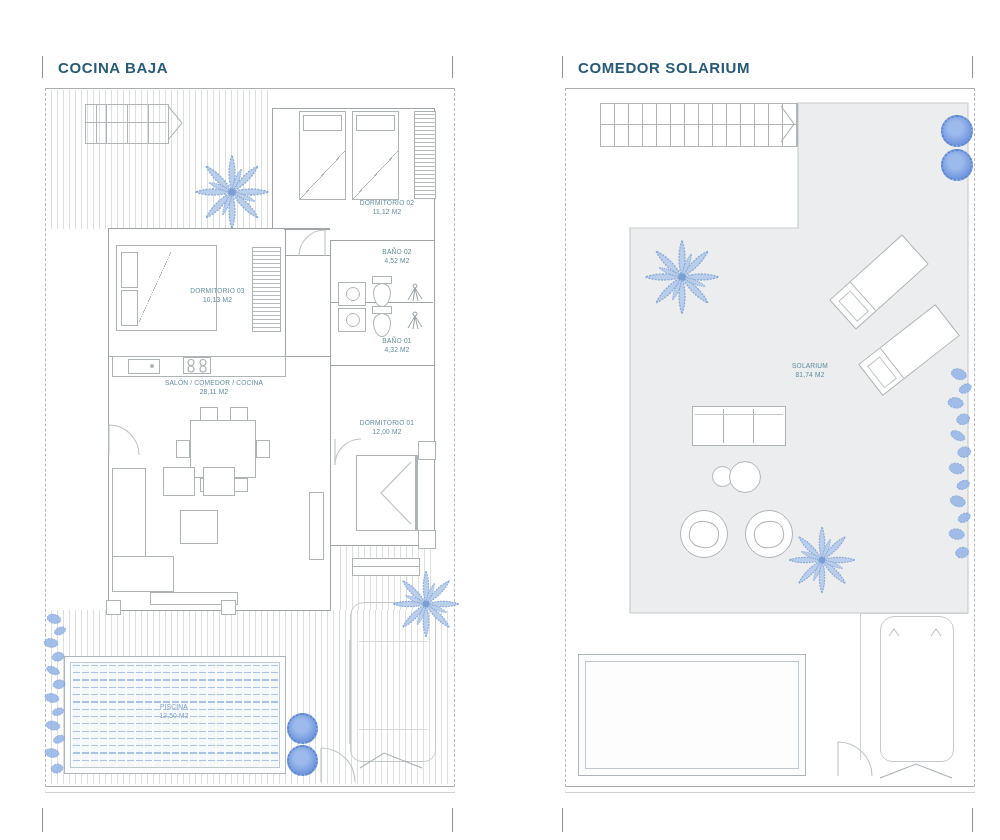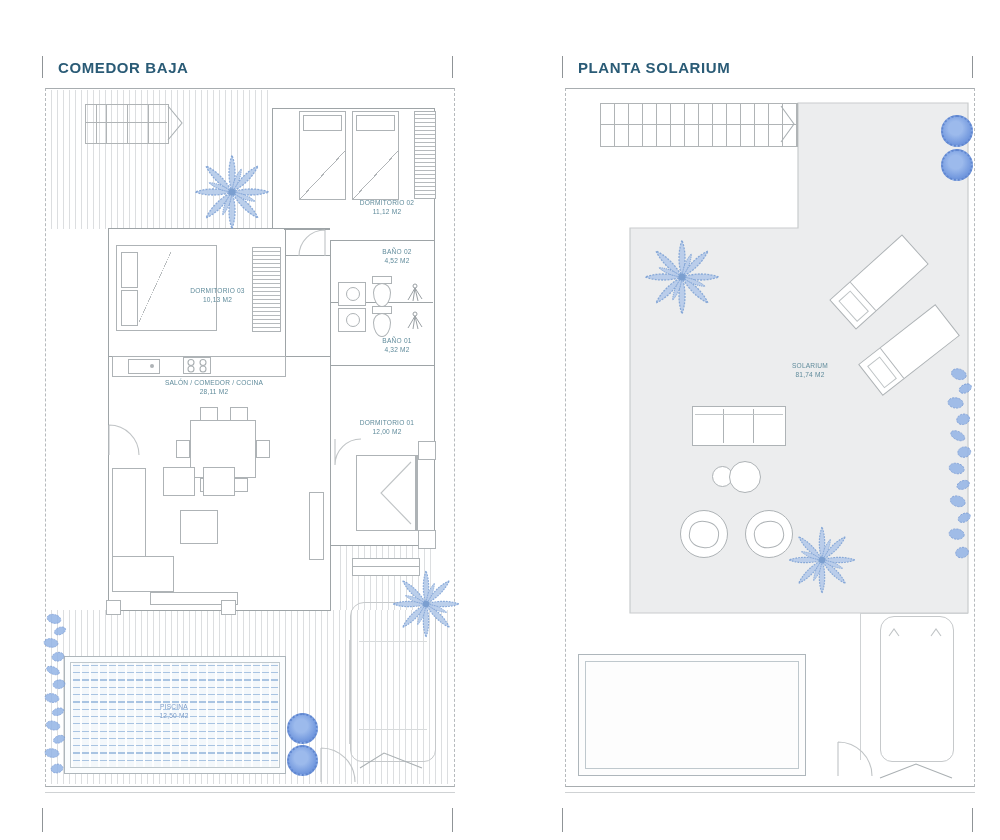--- a/index.html
+++ b/index.html
@@ -79,21 +79,21 @@
         <ellipse class="hedgeleaf" cx="13" cy="182" rx="6" ry="5" transform="rotate(-20 13 182)"></ellipse>
       </g>
       <g id="shower">
         <circle cx="11" cy="4" r="2" fill="none" stroke="#9aa0a4" stroke-width="1"></circle>
         <path d="M11,6 L4,18 M11,6 L9,19 M11,6 L14,19 M11,6 L18,17" stroke="#9aa0a4" stroke-width="1" fill="none"></path>
       </g>
     </defs>
   </svg>
 
   <div class="tick" style="left:42px;top:56px;height:22px"></div>
-  <div class="title" style="left:58px;top:59px">COMEDOR BAJA</div>
+  <div class="title" style="left:58px;top:59px">COCINA BAJA</div>
   <div class="tick" style="left:452px;top:56px;height:22px"></div>
 
   <div class="plot" style="left:45px;top:88px;width:408px;height:697px"></div>
   <div class="lline" style="left:45px;top:792px;width:410px;height:1px"></div>
 
   <div class="hatchV" style="left:46px;top:90px;width:226px;height:139px"></div>
   <div class="hatchV" style="left:46px;top:610px;width:407px;height:174px"></div>
   <div class="hatchV" style="left:335px;top:546px;width:100px;height:64px"></div>
 
   <div class="abs" style="left:85px;top:104px;width:82px;height:38px;border:1px solid #b0b4b6;background:repeating-linear-gradient(90deg,transparent 0 9.5px,#b0b4b6 9.5px 10.5px)"></div>
@@ -248,21 +248,21 @@
   <div class="label" style="left:155px;top:379px;width:118px">
     <span>SALÓN / COMEDOR / COCINA</span>
     <span>28,11 M2</span>
   </div>
   <div class="label" style="left:347px;top:419px;width:80px">
     <span>DORMITORIO 01</span>
     <span>12,00 M2</span>
   </div>
 
   <div class="tick" style="left:562px;top:56px;height:22px"></div>
-  <div class="title" style="left:578px;top:59px">PLANTA SOLARIUM</div>
+  <div class="title" style="left:578px;top:59px">COMEDOR SOLARIUM</div>
   <div class="tick" style="left:972px;top:56px;height:22px"></div>
 
   <div class="plot" style="left:565px;top:88px;width:408px;height:697px"></div>
   <div class="lline" style="left:565px;top:792px;width:410px;height:1px"></div>
 
   <svg class="abs" style="left:630px;top:103px" width="338" height="510">
     <polygon points="168,0 338,0 338,510 0,510 0,125 168,125" fill="#ecedee" stroke="#c9cccd" stroke-width="1.2"></polygon>
   </svg>
 
   <div class="stairs" style="left:600px;top:103px;width:196px;height:42px"></div>

